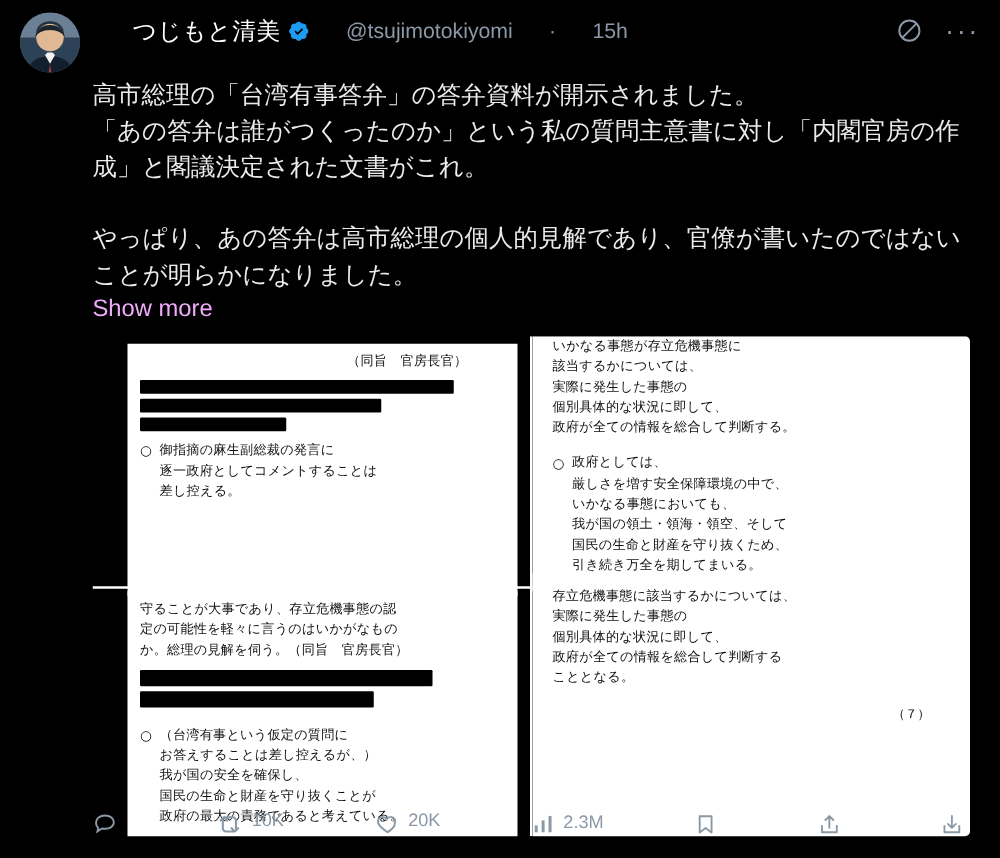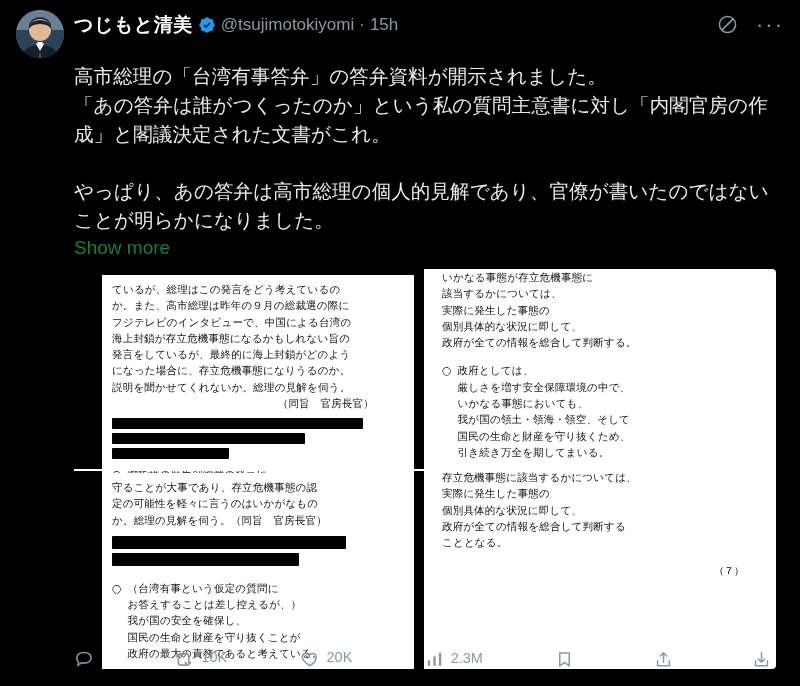--- a/index.html
+++ b/index.html
@@ -43,32 +43,34 @@
     padding-top: 2px;
   }
   .name-row {
     display: flex;
     align-items: center;
     gap: 5px;
     white-space: nowrap;
   }
   .display-name {
     font-size: 19px;
-    font-weight: bold;
+    font-weight: normal;
     color: #ffffff;
     letter-spacing: 0.5px;
+    margin-left: 32px;
   }
   .verified {
     width: 18px;
     height: 18px;
     flex: 0 0 18px;
   }
   .handle, .dot, .time {
     font-size: 17px;
     color: #8b98a5;
+    margin-left: 24px;
   }
   .head-actions {
     display: flex;
     align-items: center;
     gap: 18px;
     padding-top: 4px;
   }
   .icon-btn {
     color: #8b98a5;
     display: flex;
@@ -90,21 +92,21 @@
   .tweet-text {
     font-size: 19.5px;
     line-height: 1.48;
     color: #e9ebed;
     white-space: pre-wrap;
     word-break: break-all;
     letter-spacing: 0.1px;
   }
   .show-more {
     font-size: 19px;
-    color: #15803d;
+    color: #f0abfc;
     margin-top: 2px;
     cursor: pointer;
     display: inline-block;
   }
   .media {
     margin-top: 10px;
     margin-left: 58px;
     margin-right: 8px;
     height: 400px;
     background: #000000;
@@ -235,27 +237,20 @@
 
 やっぱり、あの答弁は高市総理の個人的見解であり、官僚が書いたのではないことが明らかになりました。</div>
     <span class="show-more">Show more</span>
   </div>
 
   <div class="media">
 
     <div class="doc-col left">
 
       <div class="doc-page" style="left:28px; top:6px; right:10px; height:192px; padding:6px 10px 4px 10px;">
-        <div class="doc-text">ているが、総理はこの発言をどう考えているの
-か。また、高市総理は昨年の９月の総裁選の際に
-フジテレビのインタビューで、中国による台湾の
-海上封鎖が存立危機事態になるかもしれない旨の
-発言をしているが、最終的に海上封鎖がどのよう
-になった場合に、存立危機事態になりうるのか。
-説明を聞かせてくれないか。総理の見解を伺う。</div>
         <div class="doc-text" style="text-align:right; padding-right:30px;">（同旨　官房長官）</div>
         <div class="redaction" style="width:86%; margin-top:7px;"></div>
         <div class="redaction" style="width:66%;"></div>
         <div class="redaction" style="width:40%;"></div>
         <div class="bullet-row">
           <span class="bullet-mark">○</span>
           <span class="doc-text">御指摘の麻生副総裁の発言に
 逐一政府としてコメントすることは
 差し控える。</span>
         </div>

